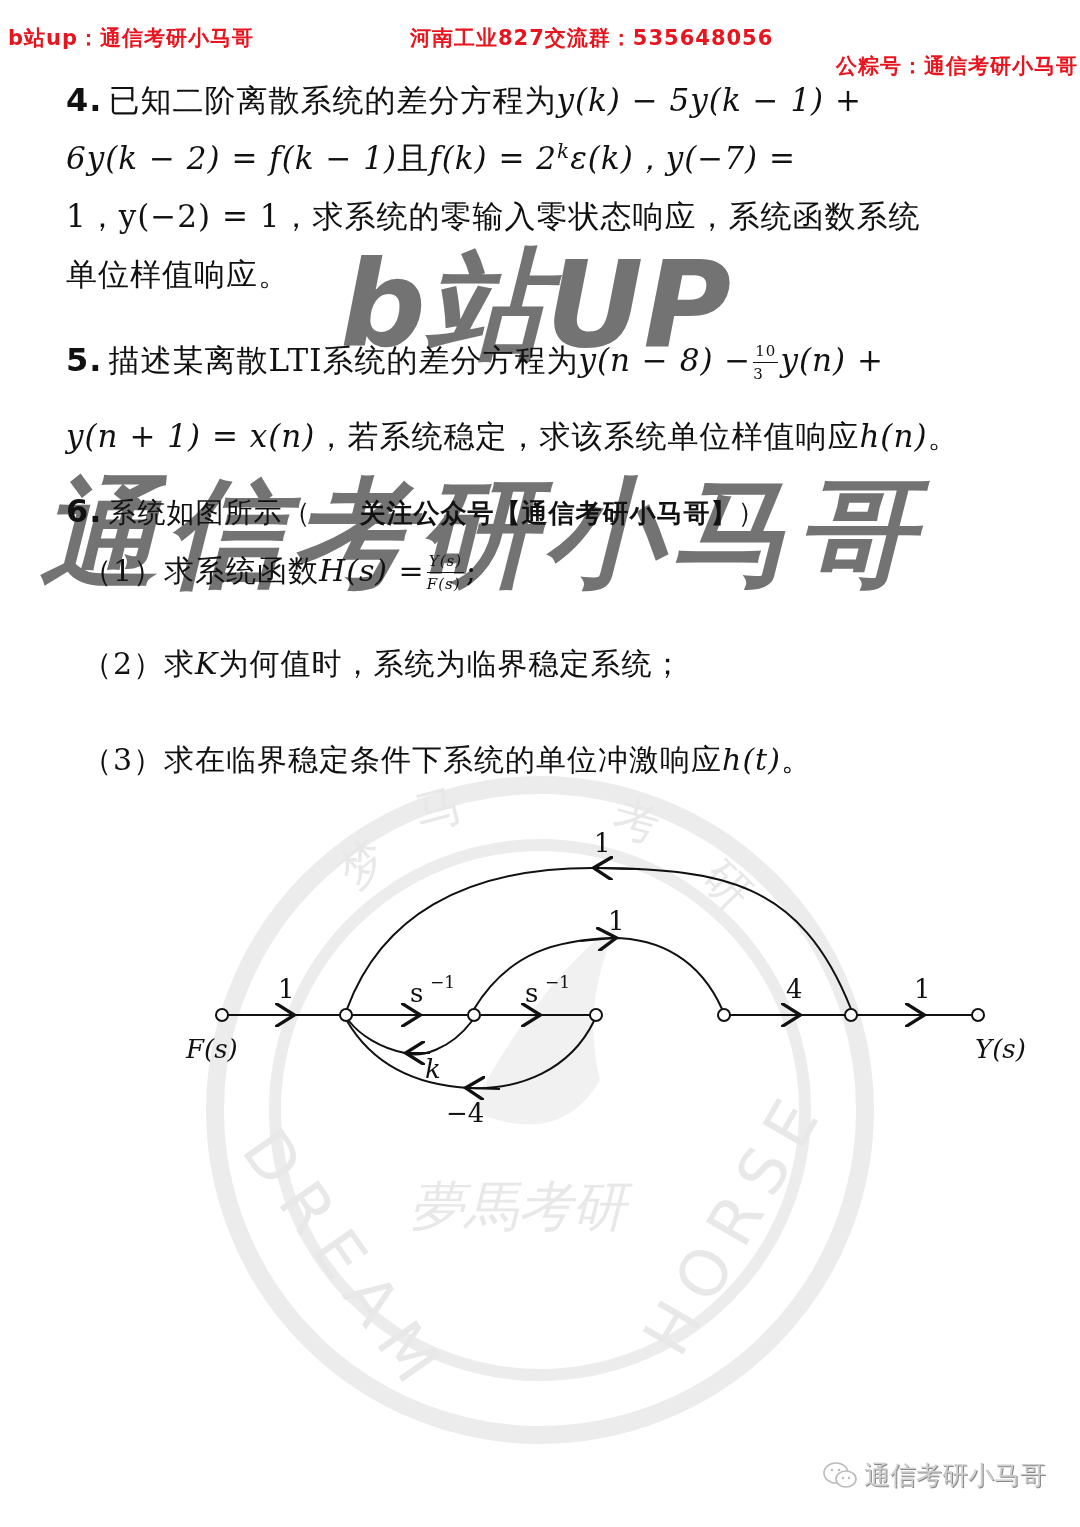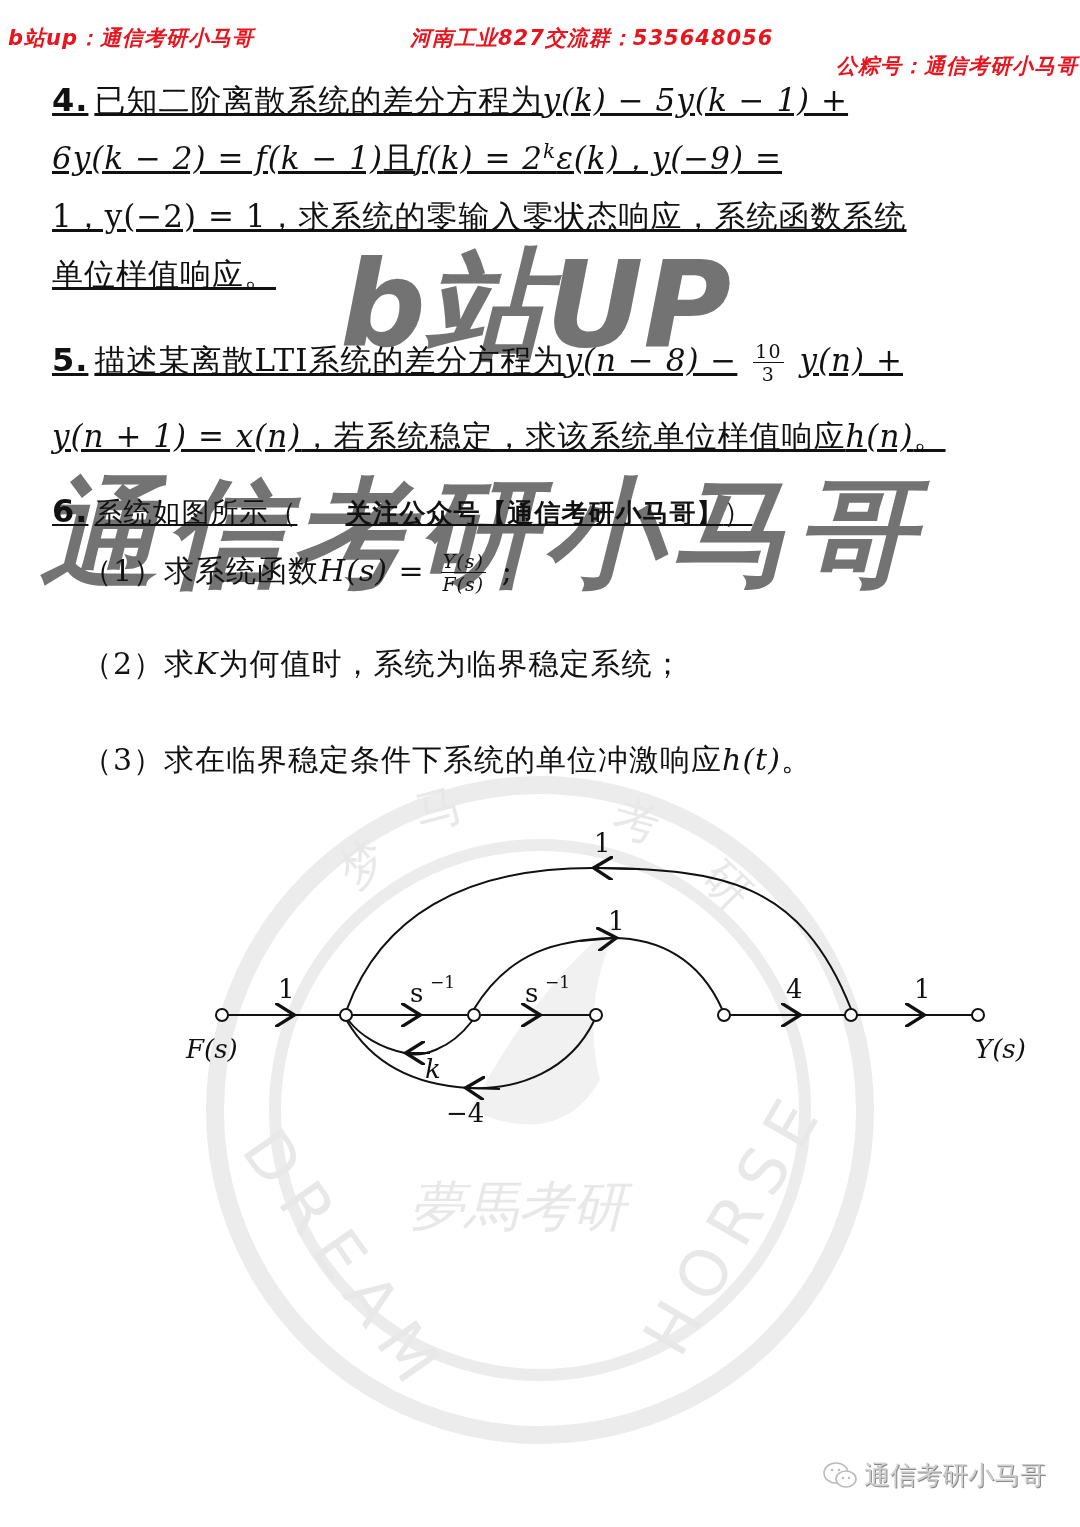--- a/index.html
+++ b/index.html
@@ -1,25 +1,25 @@
 <!DOCTYPE html>
 <html><head>
 <meta charset="utf-8">
 <style>
   html, body { margin:0; padding:0; background:#ffffff; }
   body { width:1080px; height:1527px; position:relative; overflow:hidden;
          font-family:"DejaVu Serif", serif; color:#111; }
   .hdr { position:absolute; top:24px; font-family:"DejaVu Sans", sans-serif;
-         font-size:21px; color:#e8141e; font-style:italic; font-weight:bold; letter-spacing:1px; }
+         font-size:21px; color:#e8141e; font-weight:bold; letter-spacing:1px; }
   .wm { position:absolute; color:#737373; font-family:"DejaVu Sans", sans-serif; font-weight:bold; font-style:italic; z-index:0; }
-  .line { position:absolute; left:52px; font-size:31px; white-space:nowrap; z-index:2; letter-spacing:1px;text-decoration:underline; }
+  .line { position:absolute; left:66px; font-size:31px; white-space:nowrap; z-index:2; letter-spacing:1px; }
   .num { font-family:"DejaVu Sans", sans-serif; font-weight:bold; font-size:32px; margin-right:6px; }
   .bold { font-family:"DejaVu Sans", sans-serif; font-weight:bold; font-size:26px;margin-left:48px; }
   .m { font-style:italic; }
-  .frac { display:inline-block; vertical-align:middle; text-align:center; font-size:19px; line-height:22px; margin:0 16px; }
+  .frac { display:inline-block; vertical-align:middle; text-align:left; font-size:15px; line-height:22px; margin:0 2px; }
   .frac .t { display:block; border-bottom:1.5px solid #111; padding:0 2px; }
   .frac .b { display:block; }
   .sub { position:absolute; left:82px; font-size:30px; white-space:nowrap; z-index:2; letter-spacing:1px; }
   svg.diag { position:absolute; left:0; top:0; z-index:2; }
   .footer { position:absolute; left:822px; top:1458px; font-family:"DejaVu Sans", sans-serif;
             font-size:26px; color:#cfcfcf; display:flex; align-items:center; gap:6px; z-index:2;
             text-shadow:1px 1px 0 #888; }
   .seal { position:absolute; z-index:1; }
 </style>
 </head>
@@ -42,21 +42,21 @@
   <text x="410" y="1225" font-size="54" fill="#e8e8e8" font-family="DejaVu Serif, serif" font-style="italic">夢馬考研</text>
   <text x="240" y="1150" font-size="64" fill="#e8e8e8" font-family="DejaVu Sans, sans-serif" transform="rotate(55 240 1150)" letter-spacing="14">DREAM</text>
   <text x="680" y="1360" font-size="64" fill="#e8e8e8" font-family="DejaVu Sans, sans-serif" transform="rotate(-60 680 1360)" letter-spacing="14">HORSE</text>
   <path d="M470 1110 Q540 980 620 920 Q580 1000 600 1080 Q560 1150 470 1110 Z" fill="#f1f1f1"></path>
 </svg>
 
 <div class="line" style="top:80px;">
   <span class="num">4.</span><span>已知二阶离散系统的差分方程为</span><span class="m">y(k) − 5y(k − 1) +</span>
 </div>
 <div class="line" style="top:138px;">
-  <span class="m">6y(k − 2) = f(k − 1)</span><span>且</span><span class="m">f(k) = 2</span><sup class="m" style="font-size:20px;">k</sup><span class="m">ε(k)，y(−9) =</span>
+  <span class="m">6y(k − 2) = f(k − 1)</span><span>且</span><span class="m">f(k) = 2</span><sup class="m" style="font-size:20px;">k</sup><span class="m">ε(k)，y(−7) =</span>
 </div>
 <div class="line" style="top:196px;">1，y(−2) = 1，求系统的零输入零状态响应，系统函数系统</div>
 <div class="line" style="top:254px;">单位样值响应。</div>
 
 <div class="line" style="top:340px;">
   <span class="num">5.</span><span>描述某离散LTI系统的差分方程为</span><span class="m">y(n − 8) −</span><span class="frac"><span class="t">10</span><span class="b">3</span></span><span class="m">y(n) +</span>
 </div>
 <div class="line" style="top:416px;">
   <span class="m">y(n + 1) = x(n)</span><span>，若系统稳定，求该系统单位样值响应</span><span class="m">h(n)</span><span>。</span>
 </div>

